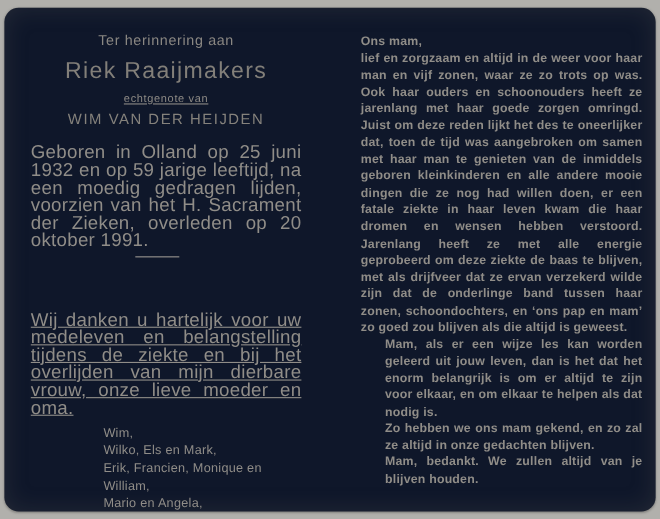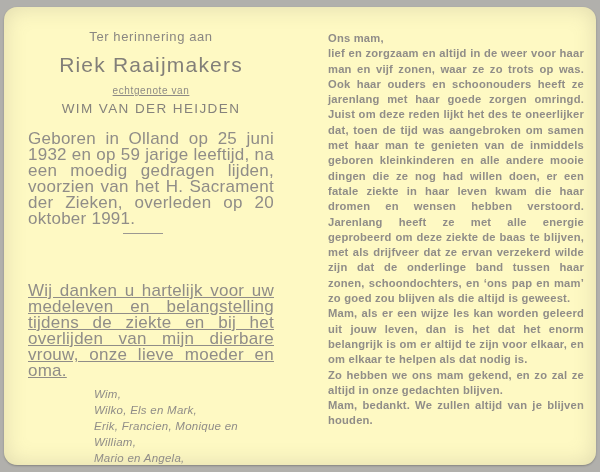--- a/index.html
+++ b/index.html
@@ -5,21 +5,21 @@
   * { margin: 0; padding: 0; box-sizing: border-box; }
   html, body {
     width: 600px; height: 472px;
     background: #b1b0ac;
     font-family: "Liberation Sans", sans-serif;
     overflow: hidden;
   }
   .card {
     position: absolute;
     left: 4px; top: 7px; right: 4px; bottom: 7px;
-    background: #fef9c3;
+    background: #0f172a;
     border-radius: 13px;
     box-shadow: inset 0 0 22px rgba(115,110,98,0.22), 0 1px 2px rgba(0,0,0,0.25);
     display: flex;
     overflow: hidden;
     color: #8d8a85;
     align-items: flex-end;
   }
   .page { width: 50%; height: 100%; }
   .page-left { padding: 22px 26px 0 24px; }
   .page-right { padding: 24px 12px 0 28px; font-weight: bold; }
@@ -58,33 +58,32 @@
   }
   .thanks { margin-top: 49px; text-decoration: underline; }
   .family-list {
     margin-top: 7px;
     margin-left: 66px;
     list-style: none;
   }
   .family-list li {
     font-size: 11.5px; line-height: 16px; letter-spacing: 0.25px;
     color: #908d88;
-    font-style: italic;
   }
   .salutation {
     font-size: 11.2px; line-height: 15.3px; letter-spacing: 0.2px;
     color: #908d88;
   }
   .rp {
     font-size: 11.2px; line-height: 15.3px; letter-spacing: 0.2px;
     text-align: justify;
     color: #908d88;
   }
   .rp + .rp, .rp.first { margin-top: 0; }
-  .gap { margin-top: 9px; }
+  .gap { margin-top: 9px; margin-left: 22px; }
 </style>
 </head>
 <body>
 
 <div class="card">
 
   <div class="page page-left">
     <div class="center dedication">Ter herinnering aan</div>
     <div class="center deceased-name">Riek Raaijmakers</div>
     <div class="center relation">echtgenote van</div>

